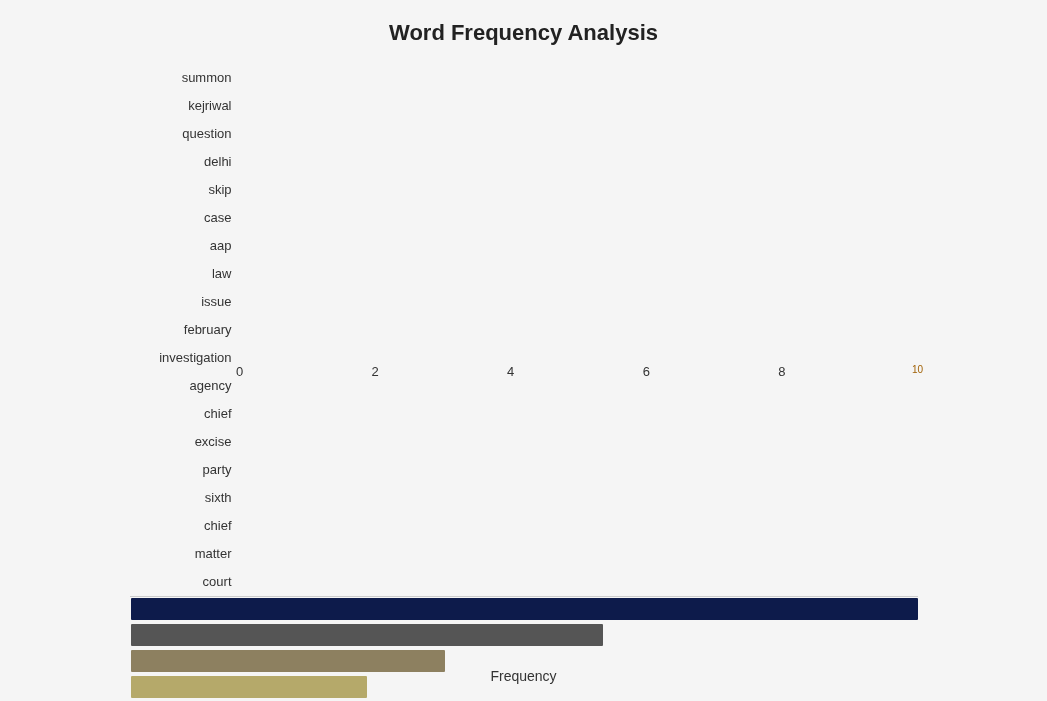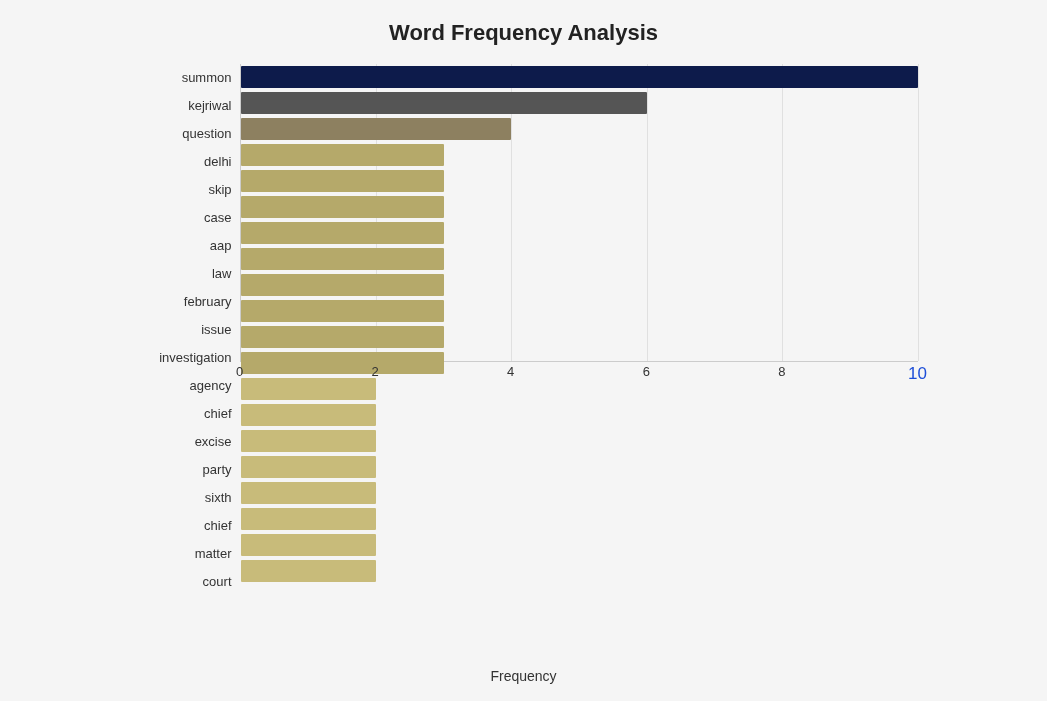--- a/index.html
+++ b/index.html
@@ -85,33 +85,33 @@
     }
   </style>
 </head>
 <body>
 
 <div class="chart-container">
   <div class="chart-title">Word Frequency Analysis</div>
 
   <div style="display:flex; flex-direction:column; height: 620px;">
 
-    <div style="display:flex; flex:1; min-height:0;">
+    <div style="display:flex; flex-direction:column; flex:1; min-height:0;">
 
       <div class="y-axis" id="y-axis-container">
           <div class="y-label">summon</div>
           <div class="y-label">kejriwal</div>
           <div class="y-label">question</div>
           <div class="y-label">delhi</div>
           <div class="y-label">skip</div>
           <div class="y-label">case</div>
           <div class="y-label">aap</div>
           <div class="y-label">law</div>
+          <div class="y-label">issue</div>
           <div class="y-label">february</div>
-          <div class="y-label">issue</div>
           <div class="y-label">investigation</div>
           <div class="y-label">agency</div>
           <div class="y-label">chief</div>
           <div class="y-label">excise</div>
           <div class="y-label">party</div>
           <div class="y-label">sixth</div>
           <div class="y-label">chief</div>
           <div class="y-label">matter</div>
           <div class="y-label">court</div>
         </div>
@@ -190,18 +190,18 @@
           </div>
       </div>
     </div>
 
     <div style="display: flex; flex-direction: row; margin-left: 110px; margin-top: 2px; position: relative; height: 20px; flex: 1 1 0%; margin-right: 0px;" id="x-axis-labels">
         <div style="position: absolute; font-size: 13px; color: rgb(51, 51, 51); transform: translateX(-50%); left: 0%;">0</div>
         <div style="position: absolute; font-size: 13px; color: rgb(51, 51, 51); transform: translateX(-50%); left: 20%;">2</div>
         <div style="position: absolute; font-size: 13px; color: rgb(51, 51, 51); transform: translateX(-50%); left: 40%;">4</div>
         <div style="position: absolute; font-size: 13px; color: rgb(51, 51, 51); transform: translateX(-50%); left: 60%;">6</div>
         <div style="position: absolute; font-size: 13px; color: rgb(51, 51, 51); transform: translateX(-50%); left: 80%;">8</div>
-        <div style="position: absolute; font-size: 17px; color: #1d4ed8; transform: translateX(-50%); left: 100%;">10</div>
+        <div style="position: absolute; font-size: 10px; color: #a16207; transform: translateX(-50%); left: 100%;">10</div>
       </div>
 
     <div class="x-axis-title" style="">Frequency</div>
   </div>
 </div>
 
 </body></html>

